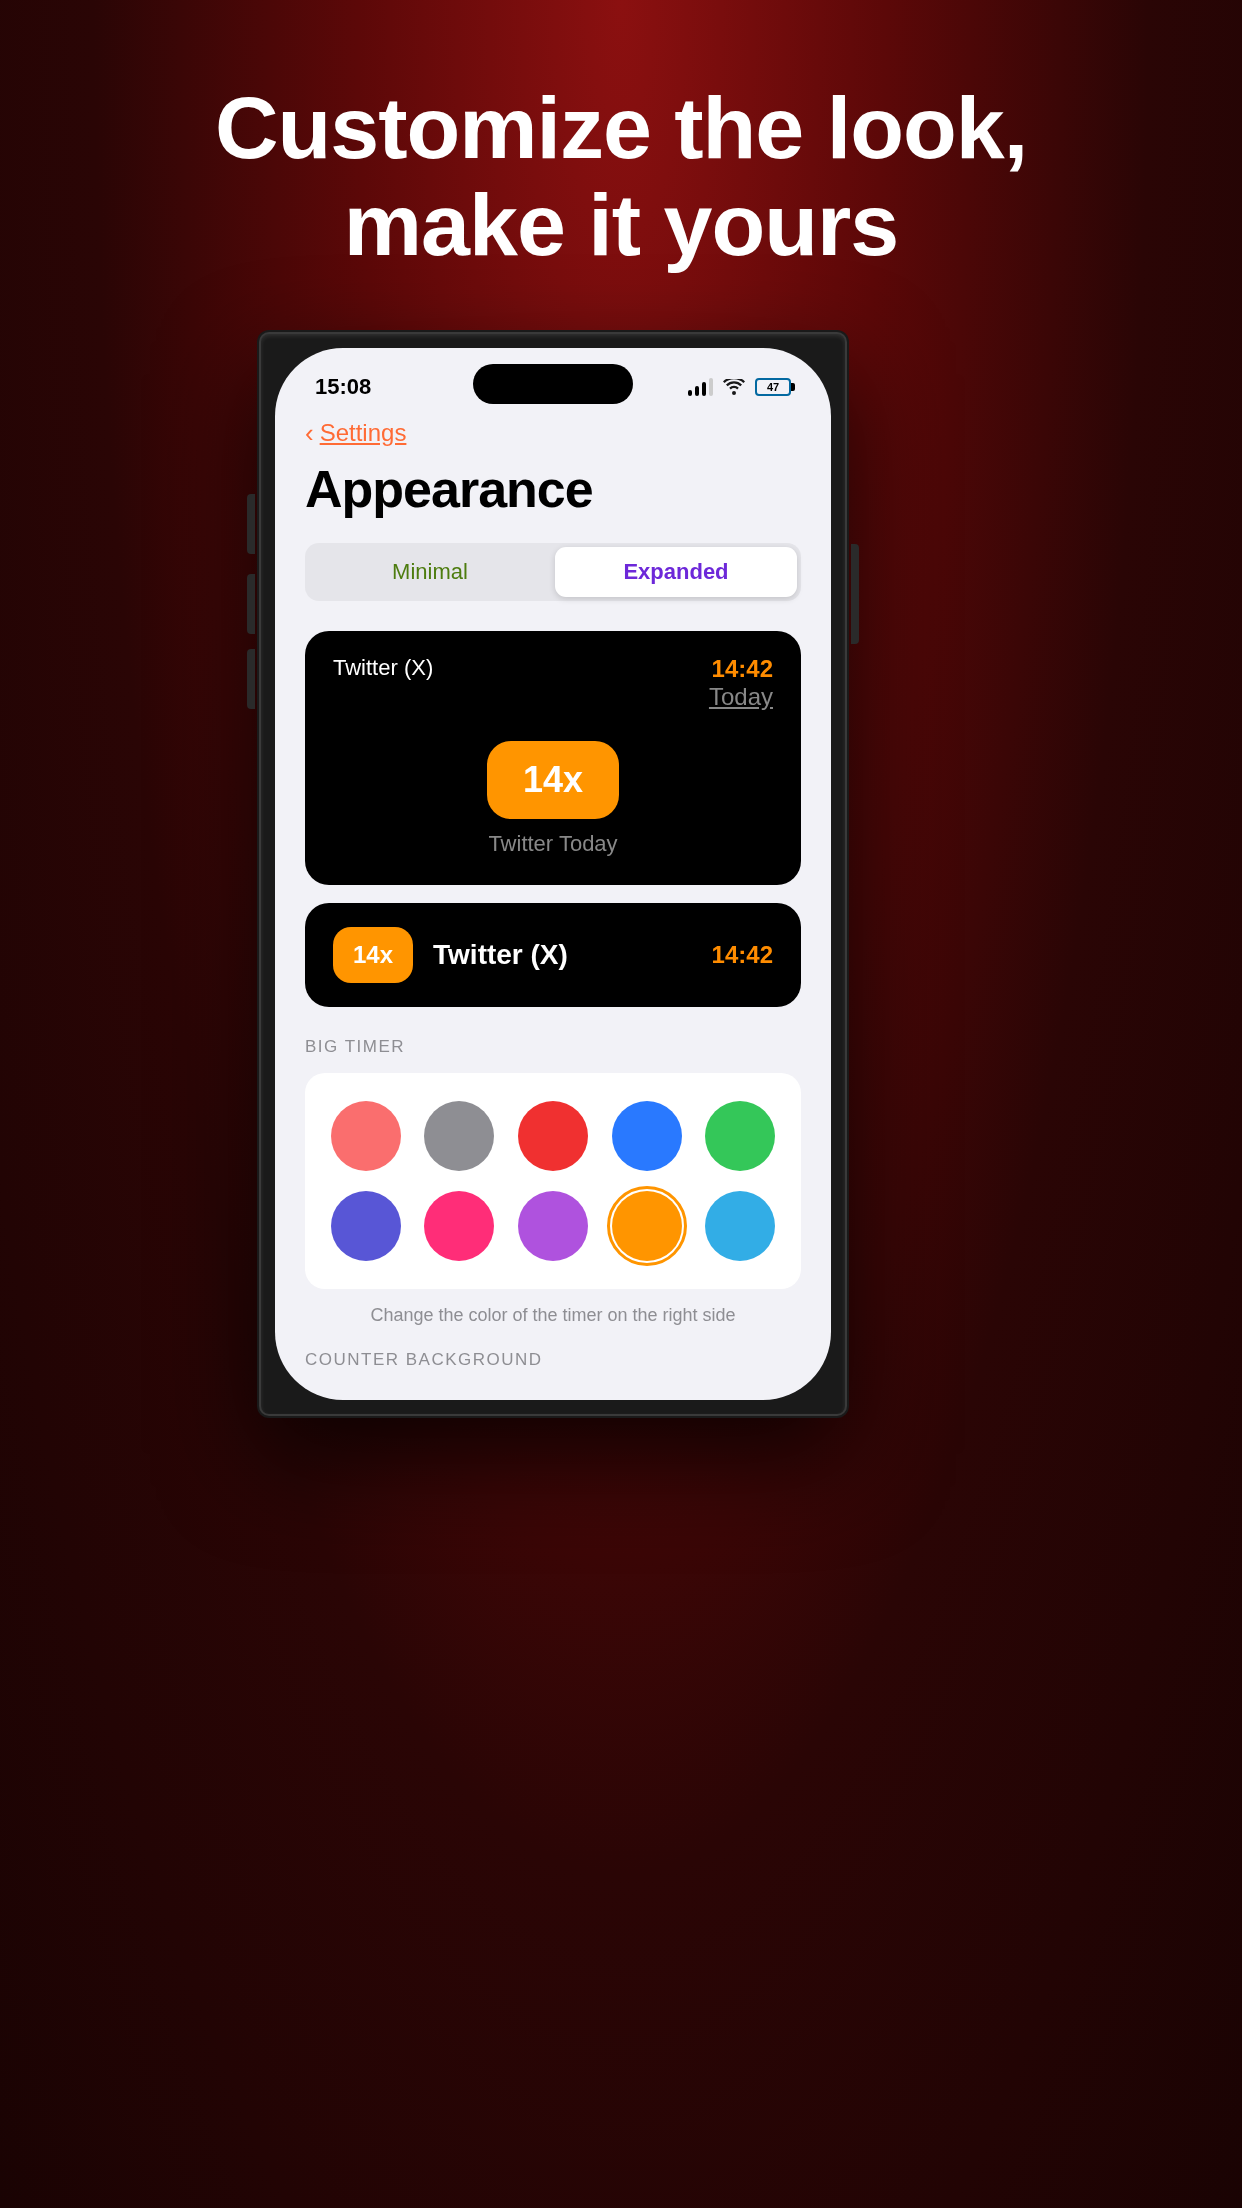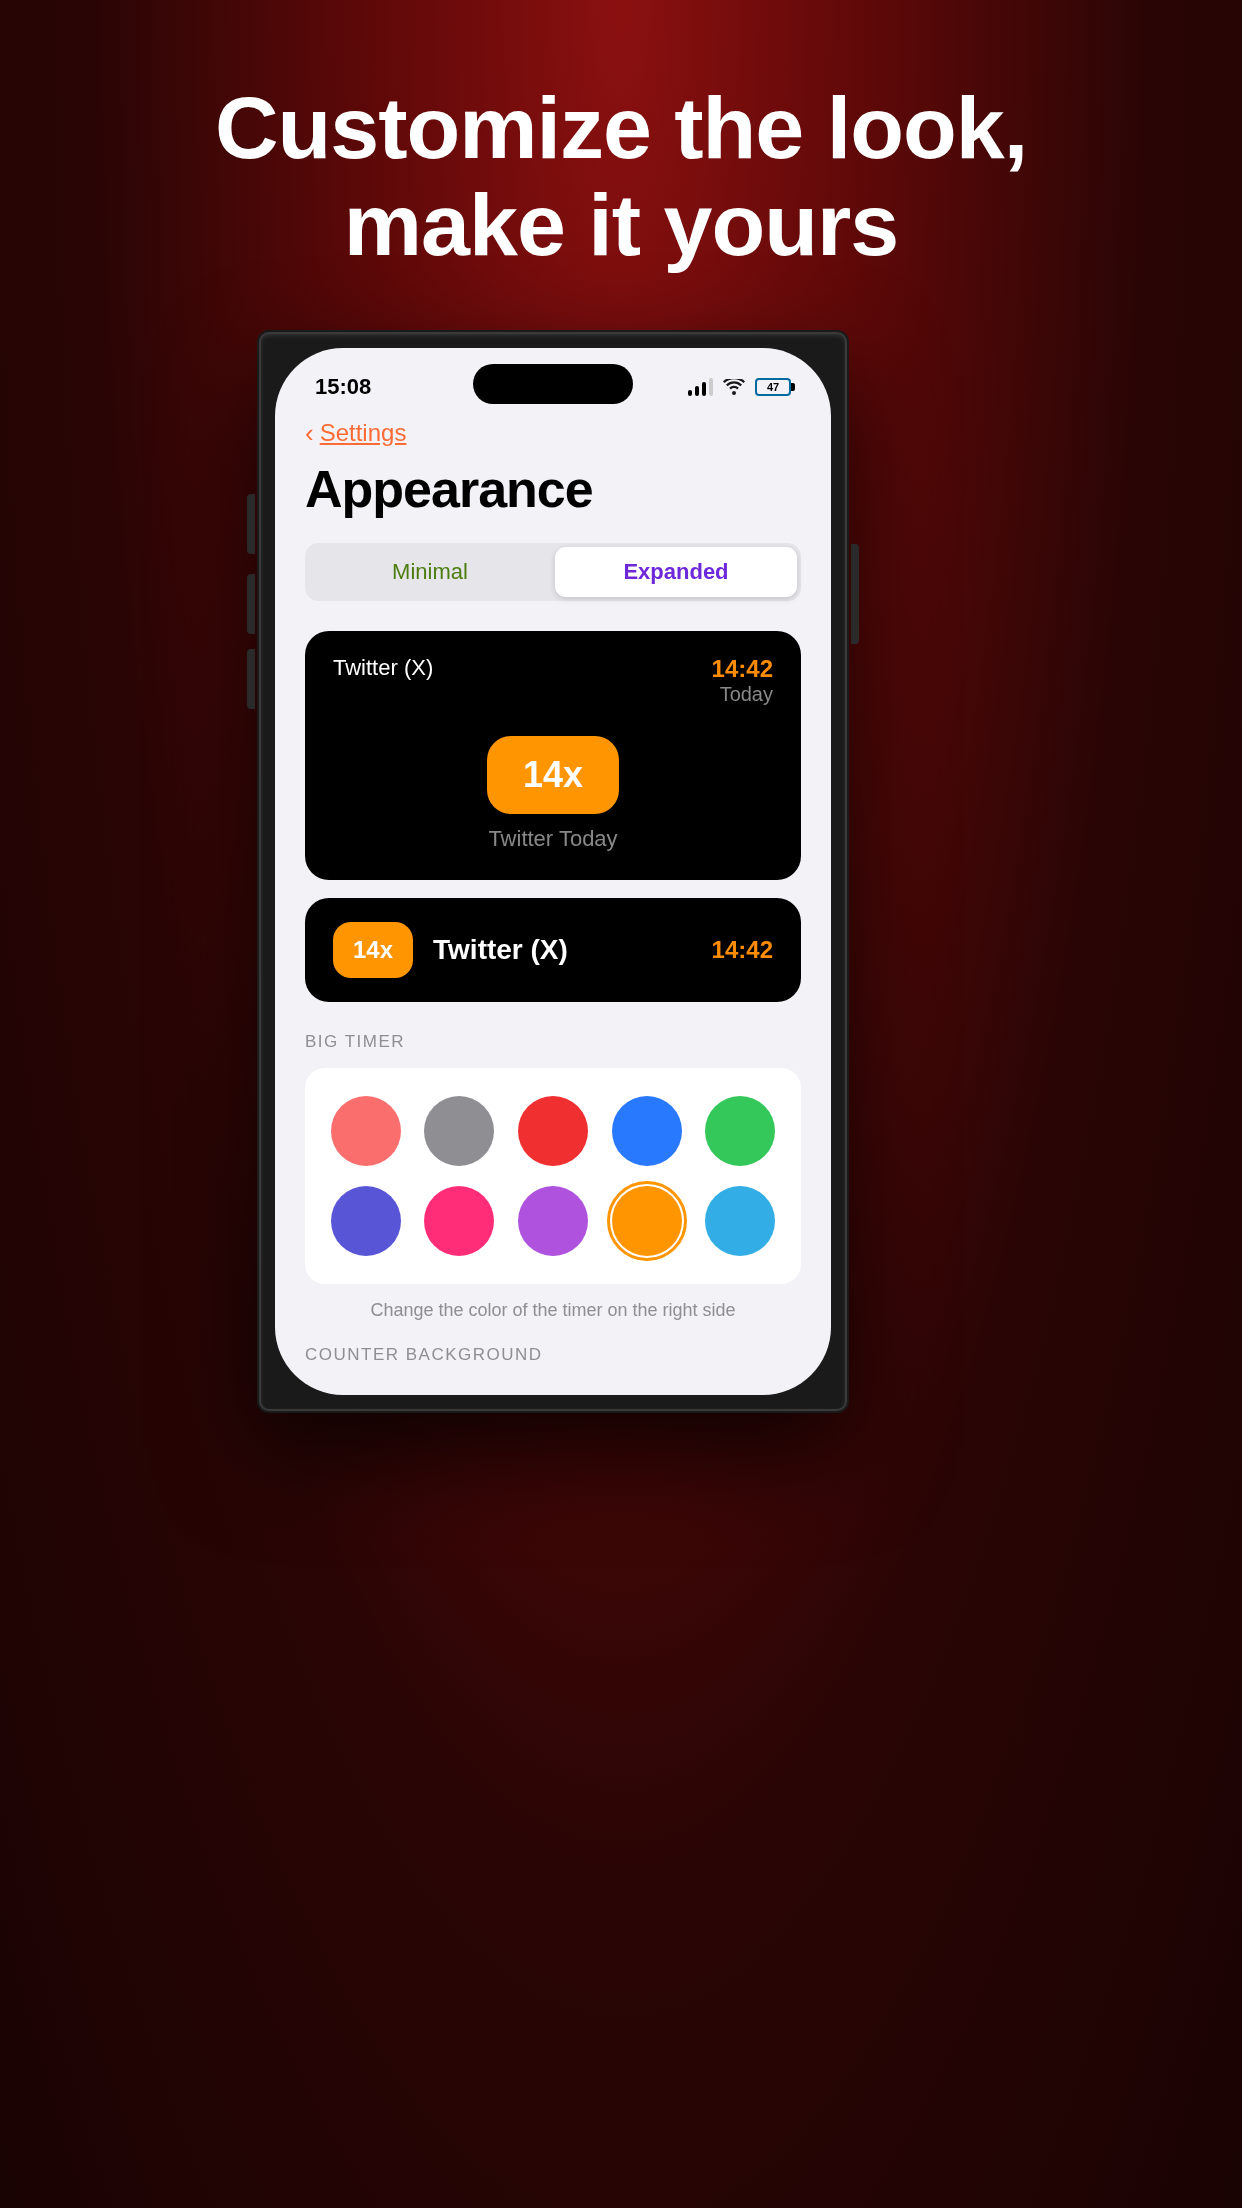--- a/index.html
+++ b/index.html
@@ -235,21 +235,22 @@
 
     .card-time {
       color: #FF8C00;
       font-size: 24px;
       font-weight: 600;
       display: block;
     }
 
     .card-date {
       color: #888;
-      font-size: 20px;
+      font-size: 24px;
+      text-decoration: underline;
     }
 
     .card-center {
       display: flex;
       flex-direction: column;
       align-items: center;
       gap: 12px;
     }
 
     .counter-badge-large {

